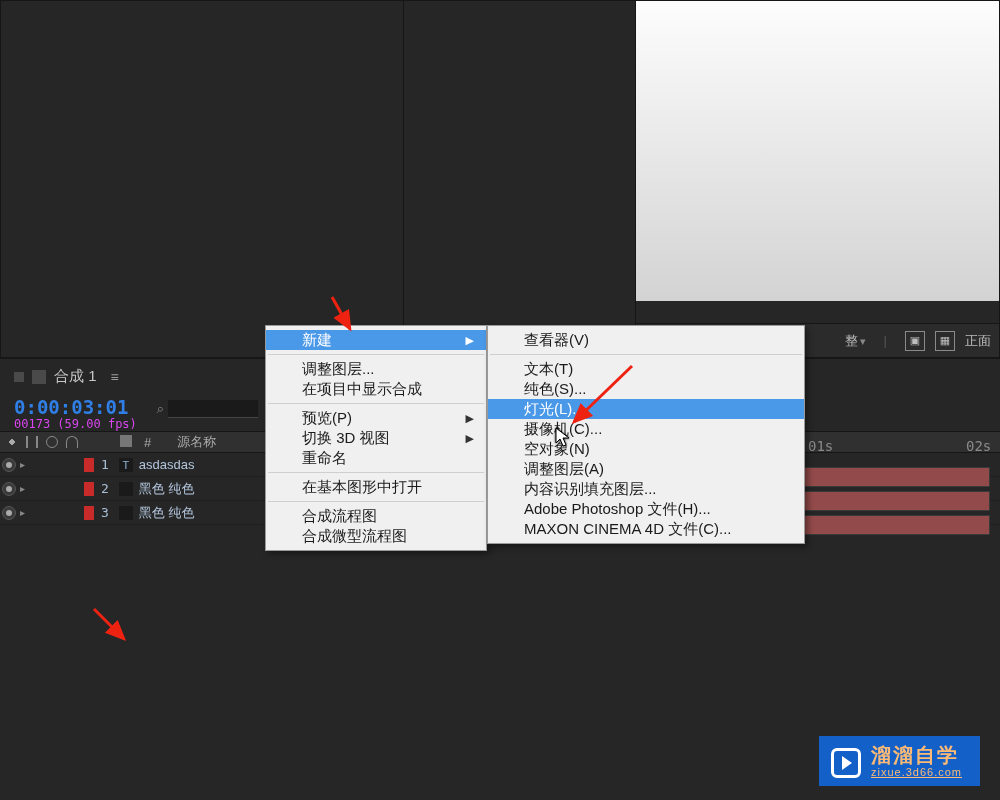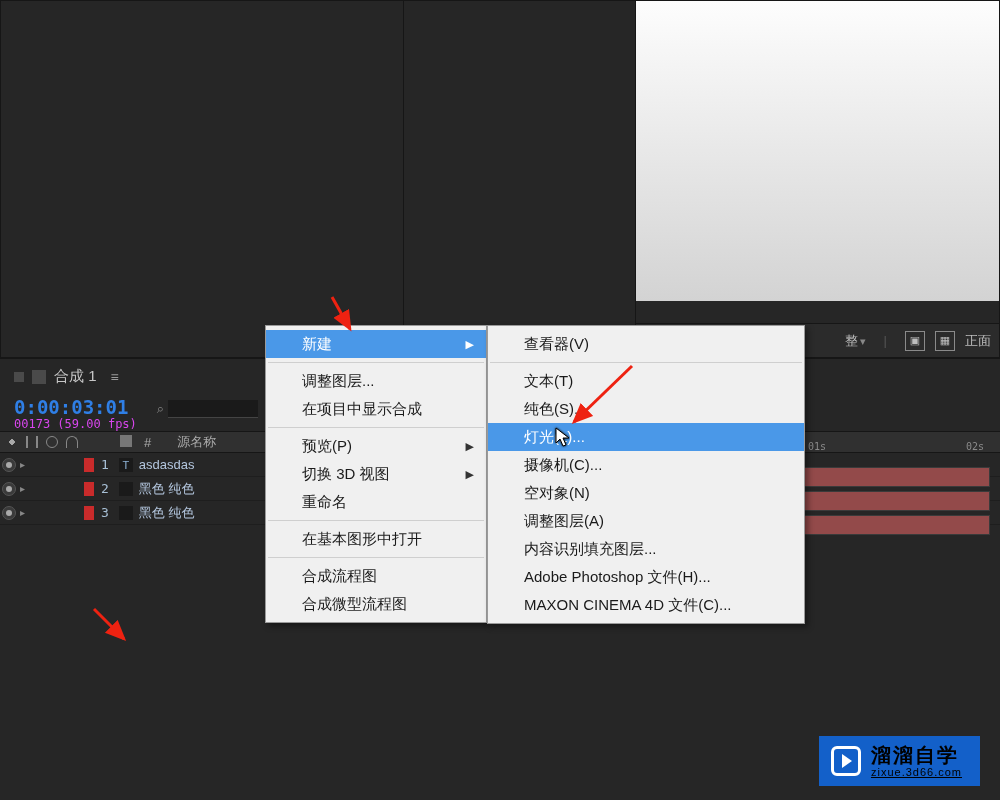--- a/index.html
+++ b/index.html
@@ -40,45 +40,45 @@
   .vis { width: 14px; height: 14px; border-radius: 50%; background: #3a3a3a; margin-left: 2px; border: 1px solid #555; }
   .vis.on::after { content: ""; display: block; width: 6px; height: 6px; border-radius: 50%; background: #aaa; margin: 3px auto; }
   .color-swatch { width: 10px; height: 14px; background: #c92b2b; margin: 0 3px 0 55px; }
   .num { font-family: monospace; color: #a8c0d6; margin: 0 4px; }
   .type-square { width: 14px; height: 14px; background: #1a1a1a; margin: 0 6px; display:flex; align-items:center; justify-content:center; }
   .type-square.t::after { content:"T"; color:#8eb3d6; font-size:11px; font-family: Arial; }
   .layer-name { color: #b3c6de; }
   .chev { color: #888; margin: 0 4px; font-size: 10px; }
 
   
-  .ruler { position: absolute; top: 72px; left: 640px; right: 0; height: 30px; display:flex; align-items:center; color:#8a8a8a; font-size:10px; font-family: monospace; }
+  .ruler { position: absolute; top: 72px; left: 640px; right: 0; height: 30px; display:flex; align-items:center; color:#8a8a8a; font-size:14px; font-family: monospace; }
   .ruler .tick { position:absolute; }
   .bars { position:absolute; top: 108px; left: 640px; right: 10px; }
   .bar { height: 20px; margin-bottom: 4px; background: #934a4a; border: 1px solid #3a3a3a; }
 
   
   .menu { position: absolute; background: #f0f0f0; border: 1px solid #9a9a9a; box-shadow: 3px 3px 6px rgba(0,0,0,0.4); font-size: 15px; color: #1a1a1a; padding: 4px 0; }
-  .menu-item { height: 28px; padding: 0 20px 0 36px; display: flex; align-items: center; position: relative; white-space: nowrap; }
+  .menu-item { height: 20px; padding: 0 20px 0 36px; display: flex; align-items: center; position: relative; white-space: nowrap; }
   .menu-item.highlight { background: #4a98e8; color: #fff; }
   .menu-item .sub-arrow { position: absolute; right: 12px; font-size: 11px; color: #333; }
   .menu-item.highlight .sub-arrow { color: #fff; }
   .menu-sep { height: 1px; background: #cfcfcf; margin: 4px 2px; }
 
   .menu1 { left: 265px; top: 325px; width: 222px; }
   .menu2 { left: 487px; top: 325px; width: 318px; }
 
   
   .arrow { position: absolute; pointer-events: none; }
 
   
   .cursor { position: absolute; left: 555px; top: 427px; pointer-events:none; }
   .cursor svg { filter: drop-shadow(0 0 1px #000); }
 
   
-  .watermark { position: absolute; right: 20px; bottom: 14px; background: #1360c9; color: #000000; padding: 8px 18px 8px 12px; display: flex; align-items: center; gap: 10px; }
+  .watermark { position: absolute; right: 20px; bottom: 14px; background: #1360c9; color: #fdba74; padding: 8px 18px 8px 12px; display: flex; align-items: flex-end; gap: 10px; }
   .watermark .play { width: 30px; height: 30px; border: 3px solid #fff; border-radius: 6px; display:flex; align-items:center; justify-content:center; }
   .watermark .play::after { content: ""; border-left: 10px solid #fff; border-top: 7px solid transparent; border-bottom: 7px solid transparent; margin-left: 3px; }
   .watermark .txt { line-height: 1.1; }
   .watermark .big { font-size: 20px; font-weight: 700; letter-spacing: 2px; }
   .watermark .small { font-size: 11px; letter-spacing: 1px; text-decoration: underline; }
 
   .dropdown-caret { color:#888; font-size:11px; margin-left:2px; }
   .divider-pipe { color:#555; margin:0 8px; }
 </style>
 </head>

